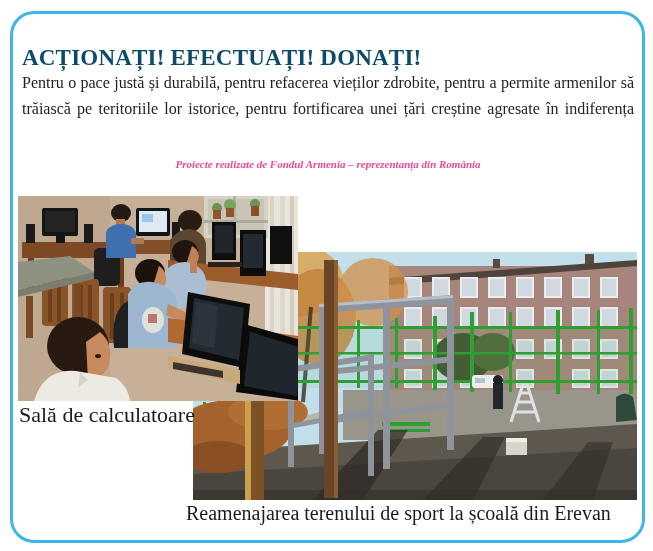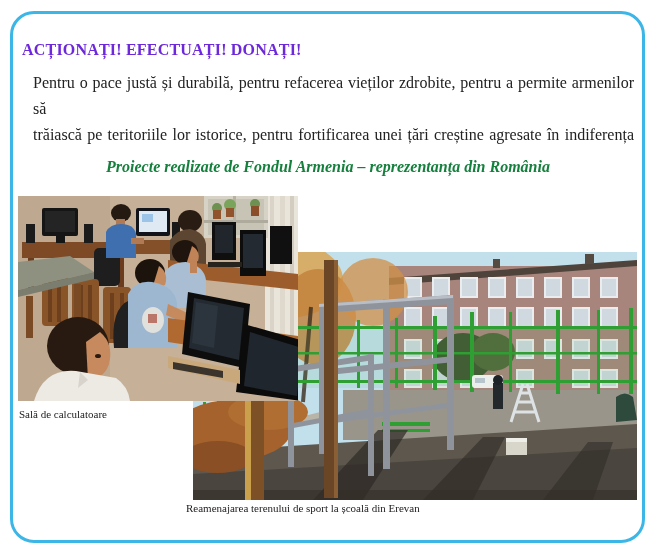--- a/index.html
+++ b/index.html
@@ -1,34 +1,34 @@
 <!DOCTYPE html>
 <html><head>
 <meta charset="utf-8">
 <style>
   html,body { margin:0; padding:0; background:#ffffff; }
   .page { position:relative; width:653px; height:551px; background:#ffffff; overflow:hidden;
           font-family:"Liberation Serif","DejaVu Serif",serif; color:#1c1c1c; }
   .frame { position:absolute; left:10px; top:11px; width:635px; height:532px;
            border:3px solid #3cb6e7; border-radius:24px; box-sizing:border-box; }
-  .title { position:absolute; left:22px; top:30px; font-size:16px; font-weight:bold;
-           color:#6d28d9; white-space:nowrap; letter-spacing:0.2px; }
+  .title { position:absolute; left:22px; top:30px; font-size:23px; font-weight:bold;
+           color:#0c4a6e; white-space:nowrap; letter-spacing:0.2px; }
   .bodytext { position:absolute; left:22px; top:70px; width:612px; font-size:16px;
               line-height:26px; color:#222222; }
-  .jline { white-space:nowrap;margin-left:11px; }
+  .jline { white-space:nowrap; }
   .jfull { text-align:justify; text-align-last:justify; white-space:normal; }
   .subtitle { position:absolute; left:22px; top:158px; width:612px; text-align:center;
-              font-size:16px; font-weight:bold; font-style:italic; color:#15803d; }
+              font-size:11px; font-weight:bold; font-style:italic; color:#ec4899; }
   .photo { position:absolute; overflow:hidden; }
   .photo svg { display:block; width:100%; height:100%; }
   .photo-lab { left:18px; top:196px; width:280px; height:205px; z-index:2; }
   .photo-sports { left:193px; top:252px; width:444px; height:248px; z-index:1; }
-  .caption-left { position:absolute; left:19px; top:403px; font-size:11px; line-height:23px;
+  .caption-left { position:absolute; left:19px; top:403px; font-size:22px; line-height:23px;
                   color:#1b1b1b; z-index:3; }
-  .caption-right { position:absolute; left:186px; top:502px; font-size:11px;
+  .caption-right { position:absolute; left:186px; top:502px; font-size:20px;
                    color:#1b1b1b; z-index:3; white-space:nowrap; }
 </style>
 </head>
 <body>
 
 <div class="page">
   <div class="frame"></div>
 
   <h1 class="title">ACȚIONAȚI! EFECTUAȚI! DONAȚI!</h1>
 

